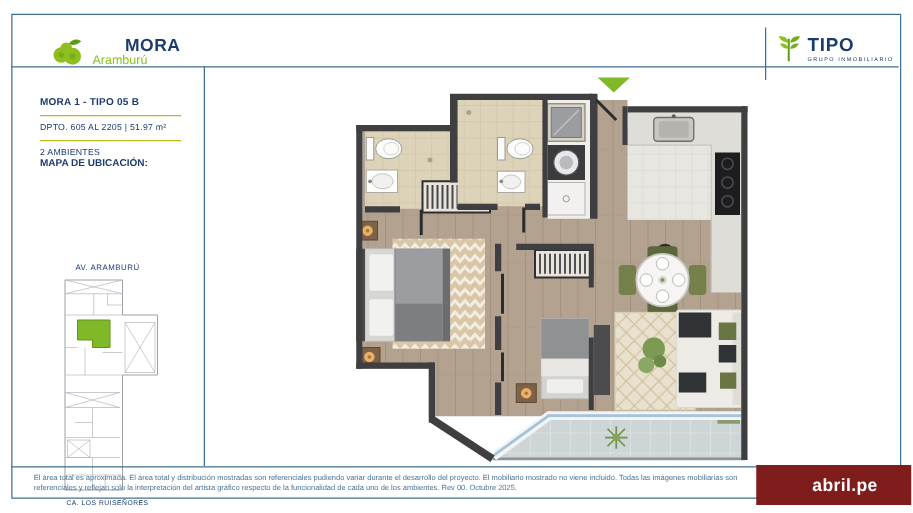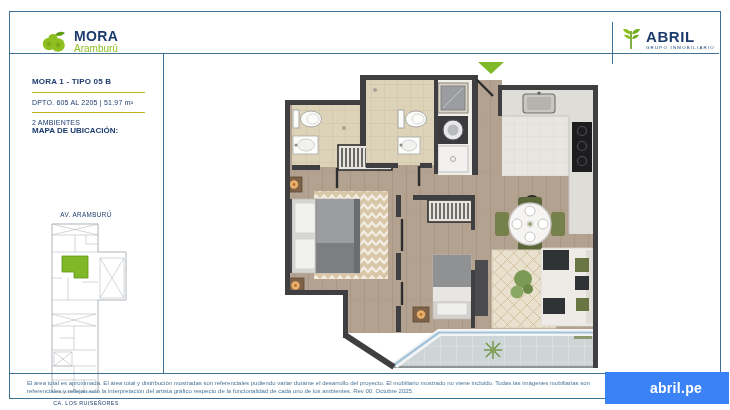--- a/index.html
+++ b/index.html
@@ -4,40 +4,40 @@
 <style>
   html,body{margin:0;padding:0;background:#ffffff;}
   .page{position:relative;width:730px;height:410px;background:#ffffff;overflow:hidden;
         font-family:"Liberation Sans", sans-serif;color:#1d3c6e;}
   .frame{position:absolute;left:9px;top:11px;width:710px;height:386px;border:1px solid #3f7095;}
   
   .header{position:absolute;left:9px;top:11px;width:710px;height:42px;border-bottom:1px solid #3f7095;}
   .hdr-divider{position:absolute;left:603px;top:11px;width:1px;height:42px;background:#3f7095;}
   .logo-mora{position:absolute;left:32px;top:18px;display:flex;align-items:center;gap:7px;}
   .logo-mora .txt{line-height:1;}
-  .logo-mora .nm{font-size:14px;font-weight:800;color:#1d3c6e;letter-spacing:.4px;}
+  .logo-mora .nm{font-size:14px;font-weight:800;color:#1d3c6e;letter-spacing:.4px;margin-left:26px;}
   .logo-mora .sub{font-size:10px;color:#8cbf1f;margin-top:1px;}
   .logo-abril{position:absolute;left:613px;top:17px;display:flex;align-items:center;gap:5px;}
   .logo-abril .nm{font-size:15px;font-weight:800;color:#1d3c6e;letter-spacing:.6px;line-height:1;}
   .logo-abril .sub{font-size:4.4px;color:#1d3c6e;letter-spacing:1.2px;margin-top:1px;}
   
   .sidebar{position:absolute;left:9px;top:53px;width:154px;height:320px;border-right:1px solid #3f7095;}
   .sb-inner{padding:24px 0 0 23px;}
   .sb-title{font-size:8px;font-weight:800;color:#1d3c6e;letter-spacing:.2px;}
   .sb-rule{width:113px;height:0;border-top:1.6px solid #c2b41d;margin:6px 0 6px 0;}
   .sb-line{font-size:7px;color:#1d3c6e;letter-spacing:.2px;}
   .sb-map-heading{font-size:8px;font-weight:800;color:#1d3c6e;margin-top:0;}
   .sb-map{position:absolute;left:0;top:158px;width:154px;text-align:center;}
   .street{font-size:6.3px;color:#1d3c6e;letter-spacing:.4px;}
   .street.bottom{font-size:5.4px;margin-top:2px;}
   .sb-map svg{display:block;margin:4px auto 0 auto;}
   
   .footer{position:absolute;left:9px;top:373px;width:710px;height:25px;border-top:1px solid #3f7095;}
   .disclaimer{position:absolute;left:18px;top:5px;width:575px;font-size:6px;line-height:8px;color:#4a7396;}
-  .web-box{position:absolute;left:596px;top:-2px;width:124px;height:32px;background:#3b82f6;
+  .web-box{position:absolute;left:596px;top:-2px;width:124px;height:32px;background:#7f1d1d;
            display:flex;align-items:center;justify-content:center;}
   .web-box span{color:#ffffff;font-weight:800;font-size:14px;letter-spacing:.3px;padding-left:18px;}
   
   .plan{position:absolute;left:280px;top:58px;width:325px;height:315px;}
 </style>
 </head>
 <body>
 
 <div class="page">
   <div class="frame"></div>
@@ -60,21 +60,21 @@
     <div class="hdr-divider"></div>
     <div class="logo-abril">
       <svg width="19" height="22" viewBox="0 0 19 22">
         <path d="M9 21 C9 14 9 8 9 3" stroke="#5f9a18" stroke-width="1.6" fill="none"></path>
         <path d="M9 6 C5 6 2 4 1 1 C5 0.5 8 2 9 6 Z" fill="#8cbf1f"></path>
         <path d="M9 11 C5.5 11 3 9.5 2 6.8 C6 6.4 8.3 8 9 11 Z" fill="#8cbf1f"></path>
         <path d="M10 6 C14 6 17 4 18 1 C14 0.5 11 2 10 6 Z" fill="#6fae1c"></path>
         <path d="M10 11 C13.5 11 16 9.5 17 6.8 C13 6.4 10.7 8 10 11 Z" fill="#6fae1c"></path>
       </svg>
       <div class="txt">
-        <div class="nm">ABRIL</div>
+        <div class="nm">TIPO</div>
         <div class="sub">GRUPO INMOBILIARIO</div>
       </div>
     </div>
   </div>
 
   <div class="sidebar">
     <div class="sb-inner">
       <div class="sb-title">MORA 1 - TIPO 05 B</div>
       <div class="sb-rule"></div>
       <div class="sb-line">DPTO. 605 AL 2205  |  51.97 m²</div>

